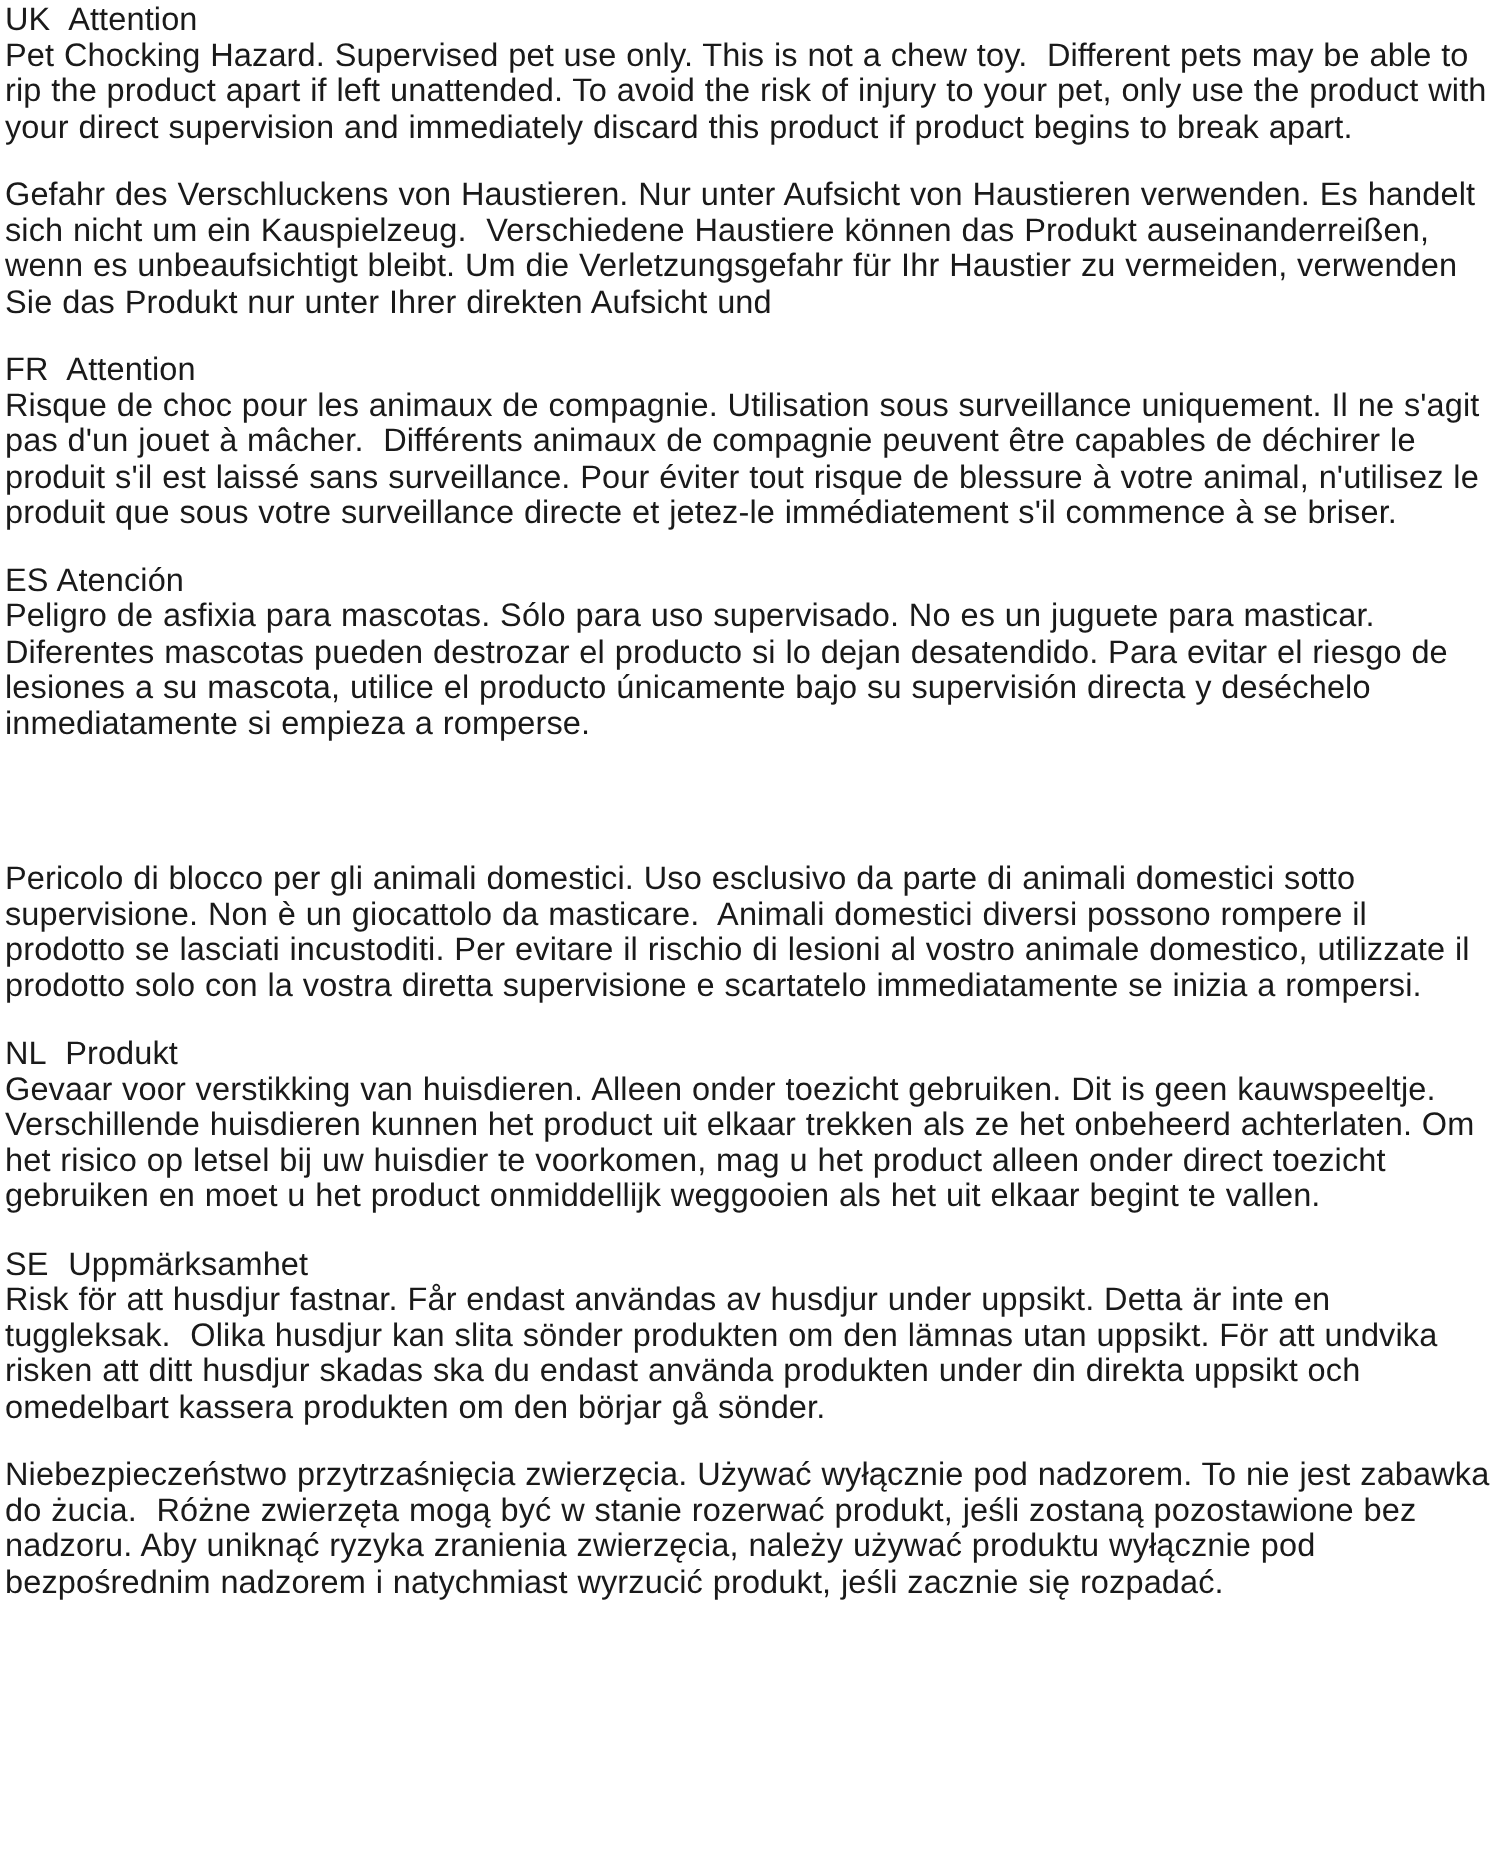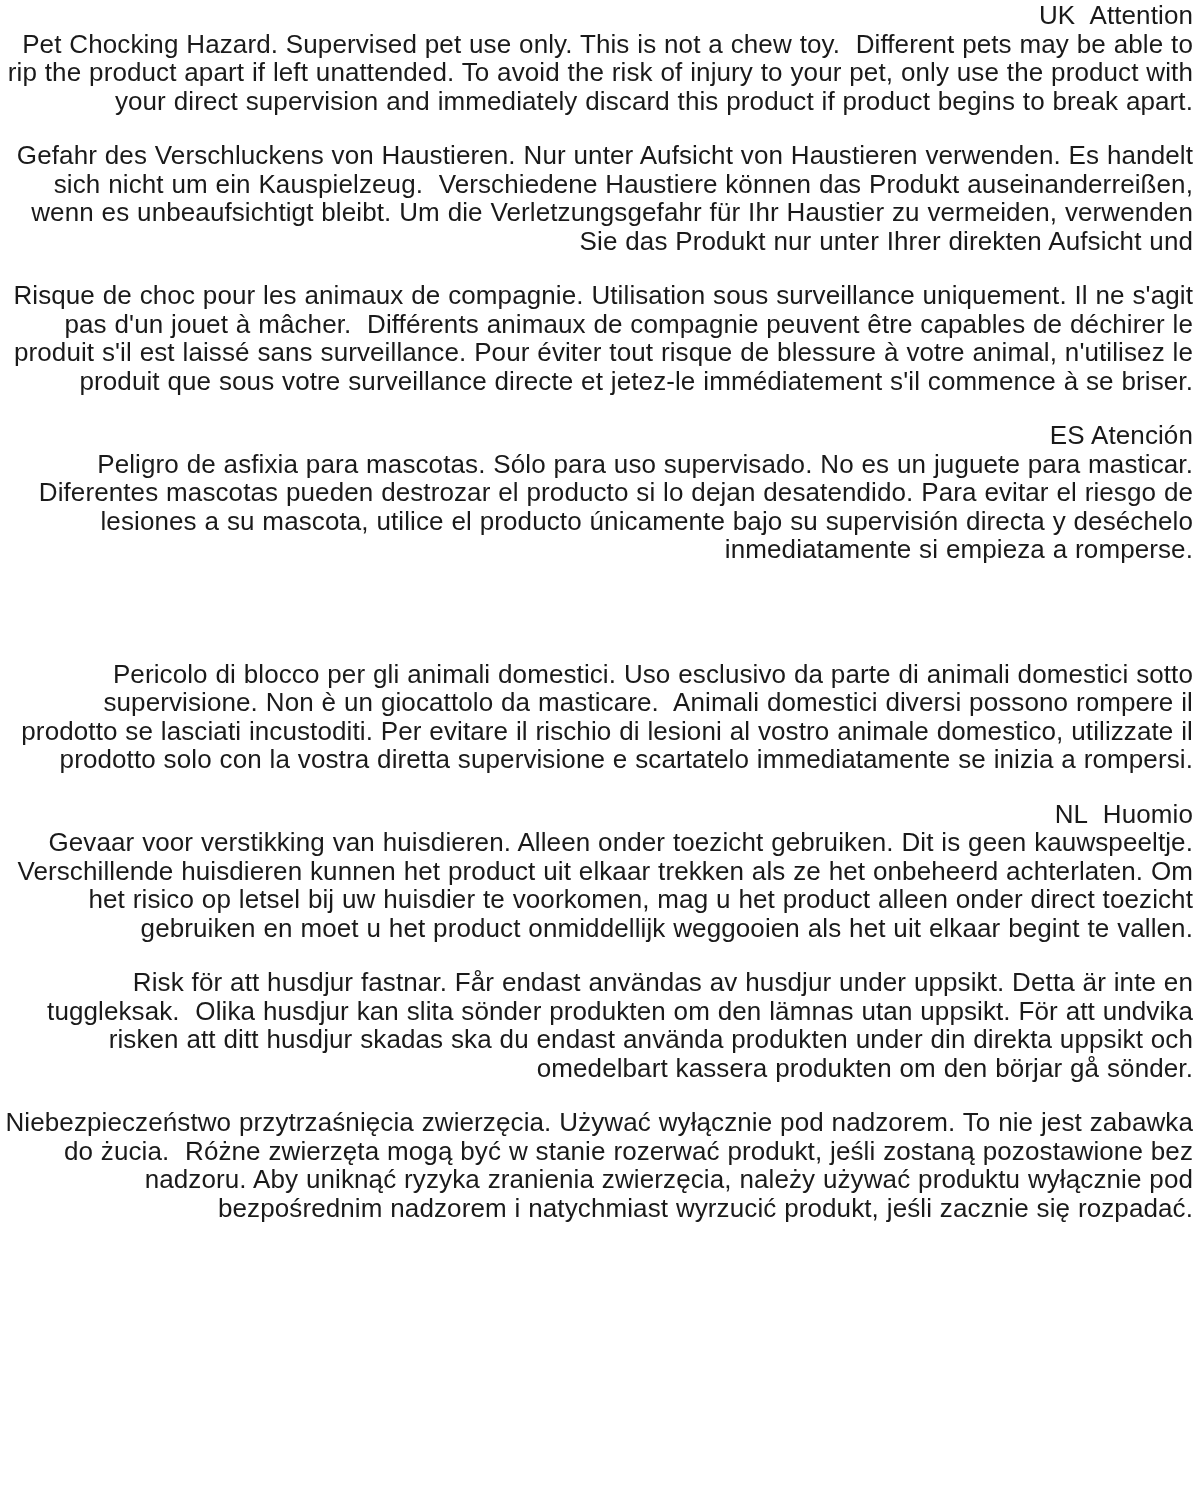--- a/index.html
+++ b/index.html
@@ -14,21 +14,20 @@
     font-family: "Liberation Sans", "DejaVu Sans", sans-serif;
     color: #1a1a1a;
   }
   .doc {
     box-sizing: border-box;
     width: 1197px;
     padding: 1px 4px 0 4px;
     font-size: 26px;
     line-height: 28.5px;
     letter-spacing: 0.1px;
-    text-align: right;
   }
   .sec {
     margin-top: 26px;
   }
   .sec:first-child {
     margin-top: 0;
   }
   .sec.gap-xl {
     margin-top: 96px;
   }
@@ -46,38 +45,40 @@
   <section class="sec">
     <div class="heading">UK  Attention</div>
     <div class="bodytext">Pet Chocking Hazard. Supervised pet use only. This is not a chew toy.  Different pets may be able to rip the product apart if left unattended. To avoid the risk of injury to your pet, only use the product with your direct supervision and immediately discard this product if product begins to break apart.</div>
   </section>
 
   <section class="sec">
     <div class="bodytext">Gefahr des Verschluckens von Haustieren. Nur unter Aufsicht von Haustieren verwenden. Es handelt sich nicht um ein Kauspielzeug.  Verschiedene Haustiere können das Produkt auseinanderreißen, wenn es unbeaufsichtigt bleibt. Um die Verletzungsgefahr für Ihr Haustier zu vermeiden, verwenden Sie das Produkt nur unter Ihrer direkten Aufsicht und</div>
   </section>
 
   <section class="sec">
+    <div class="heading">FR  Attention</div>
     <div class="bodytext">Risque de choc pour les animaux de compagnie. Utilisation sous surveillance uniquement. Il ne s'agit pas d'un jouet à mâcher.  Différents animaux de compagnie peuvent être capables de déchirer le produit s'il est laissé sans surveillance. Pour éviter tout risque de blessure à votre animal, n'utilisez le produit que sous votre surveillance directe et jetez-le immédiatement s'il commence à se briser.</div>
   </section>
 
   <section class="sec">
     <div class="heading">ES Atención</div>
     <div class="bodytext">Peligro de asfixia para mascotas. Sólo para uso supervisado. No es un juguete para masticar.  Diferentes mascotas pueden destrozar el producto si lo dejan desatendido. Para evitar el riesgo de lesiones a su mascota, utilice el producto únicamente bajo su supervisión directa y deséchelo inmediatamente si empieza a romperse.</div>
   </section>
 
   <section class="sec gap-xl">
     <div class="bodytext">Pericolo di blocco per gli animali domestici. Uso esclusivo da parte di animali domestici sotto supervisione. Non è un giocattolo da masticare.  Animali domestici diversi possono rompere il prodotto se lasciati incustoditi. Per evitare il rischio di lesioni al vostro animale domestico, utilizzate il prodotto solo con la vostra diretta supervisione e scartatelo immediatamente se inizia a rompersi.</div>
   </section>
 
   <section class="sec">
-    <div class="heading">NL  Huomio</div>
+    <div class="heading">NL  Produkt</div>
     <div class="bodytext">Gevaar voor verstikking van huisdieren. Alleen onder toezicht gebruiken. Dit is geen kauwspeeltje.  Verschillende huisdieren kunnen het product uit elkaar trekken als ze het onbeheerd achterlaten. Om het risico op letsel bij uw huisdier te voorkomen, mag u het product alleen onder direct toezicht gebruiken en moet u het product onmiddellijk weggooien als het uit elkaar begint te vallen.</div>
   </section>
 
   <section class="sec">
+    <div class="heading">SE  Uppmärksamhet</div>
     <div class="bodytext">Risk för att husdjur fastnar. Får endast användas av husdjur under uppsikt. Detta är inte en tuggleksak.  Olika husdjur kan slita sönder produkten om den lämnas utan uppsikt. För att undvika risken att ditt husdjur skadas ska du endast använda produkten under din direkta uppsikt och omedelbart kassera produkten om den börjar gå sönder.</div>
   </section>
 
   <section class="sec">
     <div class="bodytext">Niebezpieczeństwo przytrzaśnięcia zwierzęcia. Używać wyłącznie pod nadzorem. To nie jest zabawka do żucia.  Różne zwierzęta mogą być w stanie rozerwać produkt, jeśli zostaną pozostawione bez nadzoru. Aby uniknąć ryzyka zranienia zwierzęcia, należy używać produktu wyłącznie pod bezpośrednim nadzorem i natychmiast wyrzucić produkt, jeśli zacznie się rozpadać.</div>
   </section>
 
 </main>
 
 </body></html>

